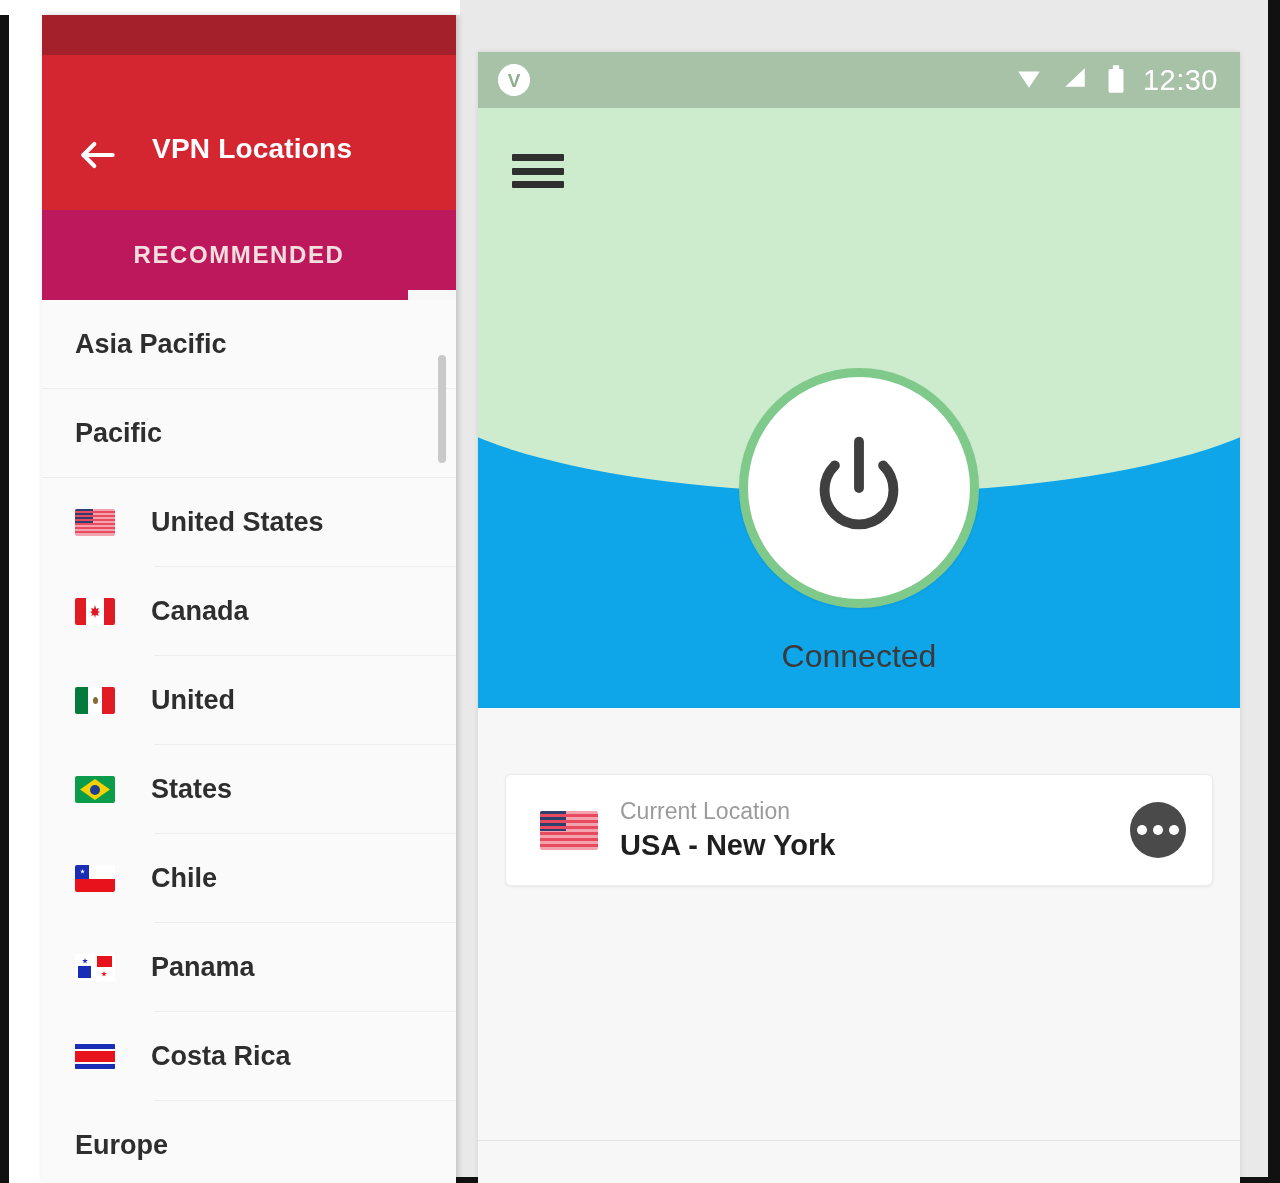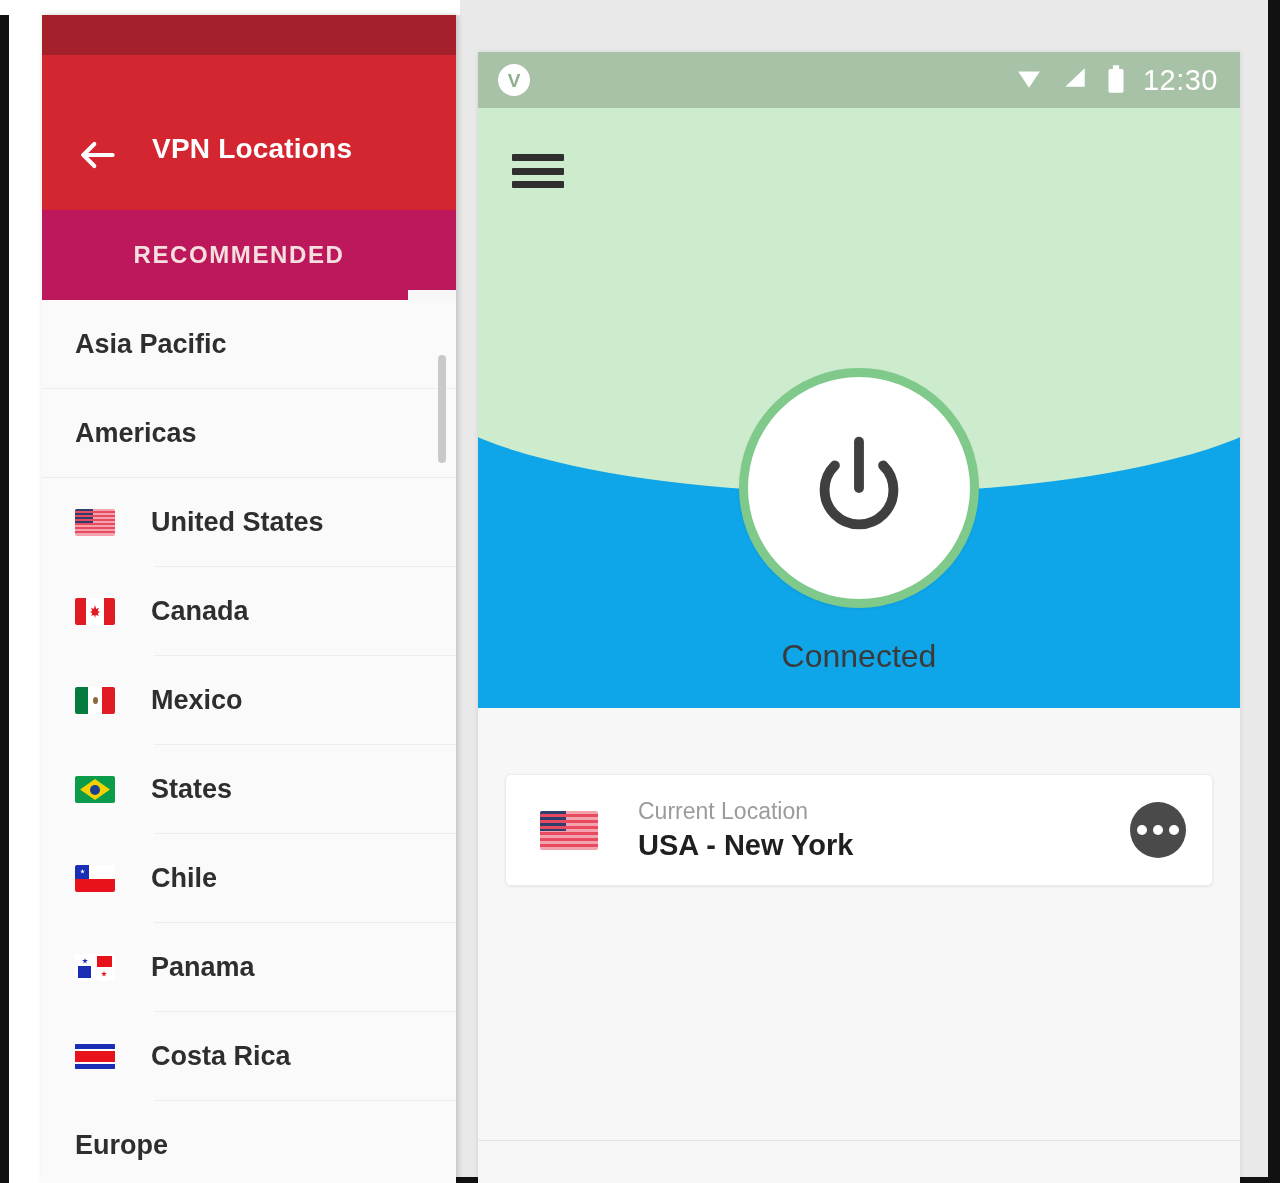--- a/index.html
+++ b/index.html
@@ -297,21 +297,21 @@
     display: flex;
     align-items: center;
     padding: 0 26px 0 34px;
     cursor: pointer;
   }
   #card-flag {
     width: 58px; height: 39px;
     flex: 0 0 auto;
   }
   #card-text {
-    margin-left: 40px;
+    margin-left: 22px;
     display: flex;
     flex-direction: column;
     gap: 4px;
   }
   #card-subtitle {
     font-size: 23px;
     color: #9b9b9b;
   }
   #card-title {
     font-size: 29px;
@@ -380,21 +380,21 @@
       <div id="tab-indicator-next"></div>
     </div>
 
     <div id="vpn-list">
 
       <div class="list-section">
         <span>Asia Pacific</span>
       </div>
 
       <div class="list-section">
-        <span>Americas</span>
+        <span>Pacific</span>
       </div>
 
       <div class="list-country">
         <span class="flag flag-us">
           <i class="canton"></i>
           <i class="stripe" style="top:2px"></i>
             <i class="stripe" style="top:6px"></i>
           <i class="stripe" style="top:10px"></i>
             <i class="stripe" style="top:14px"></i>
           <i class="stripe" style="top:18px"></i>
@@ -411,21 +411,21 @@
         </span>
         <span class="country-label">Canada</span>
       </div>
 
       <div class="list-country">
         <span class="flag flag-mx">
           <i class="green"></i>
             <i class="red"></i>
             <i class="seal"></i>
         </span>
-        <span class="country-label">Mexico</span>
+        <span class="country-label">United</span>
       </div>
 
       <div class="list-country">
         <span class="flag flag-br">
           <i class="rhomb"></i>
             <i class="globe"></i>
         </span>
         <span class="country-label">States</span>
       </div>
 

